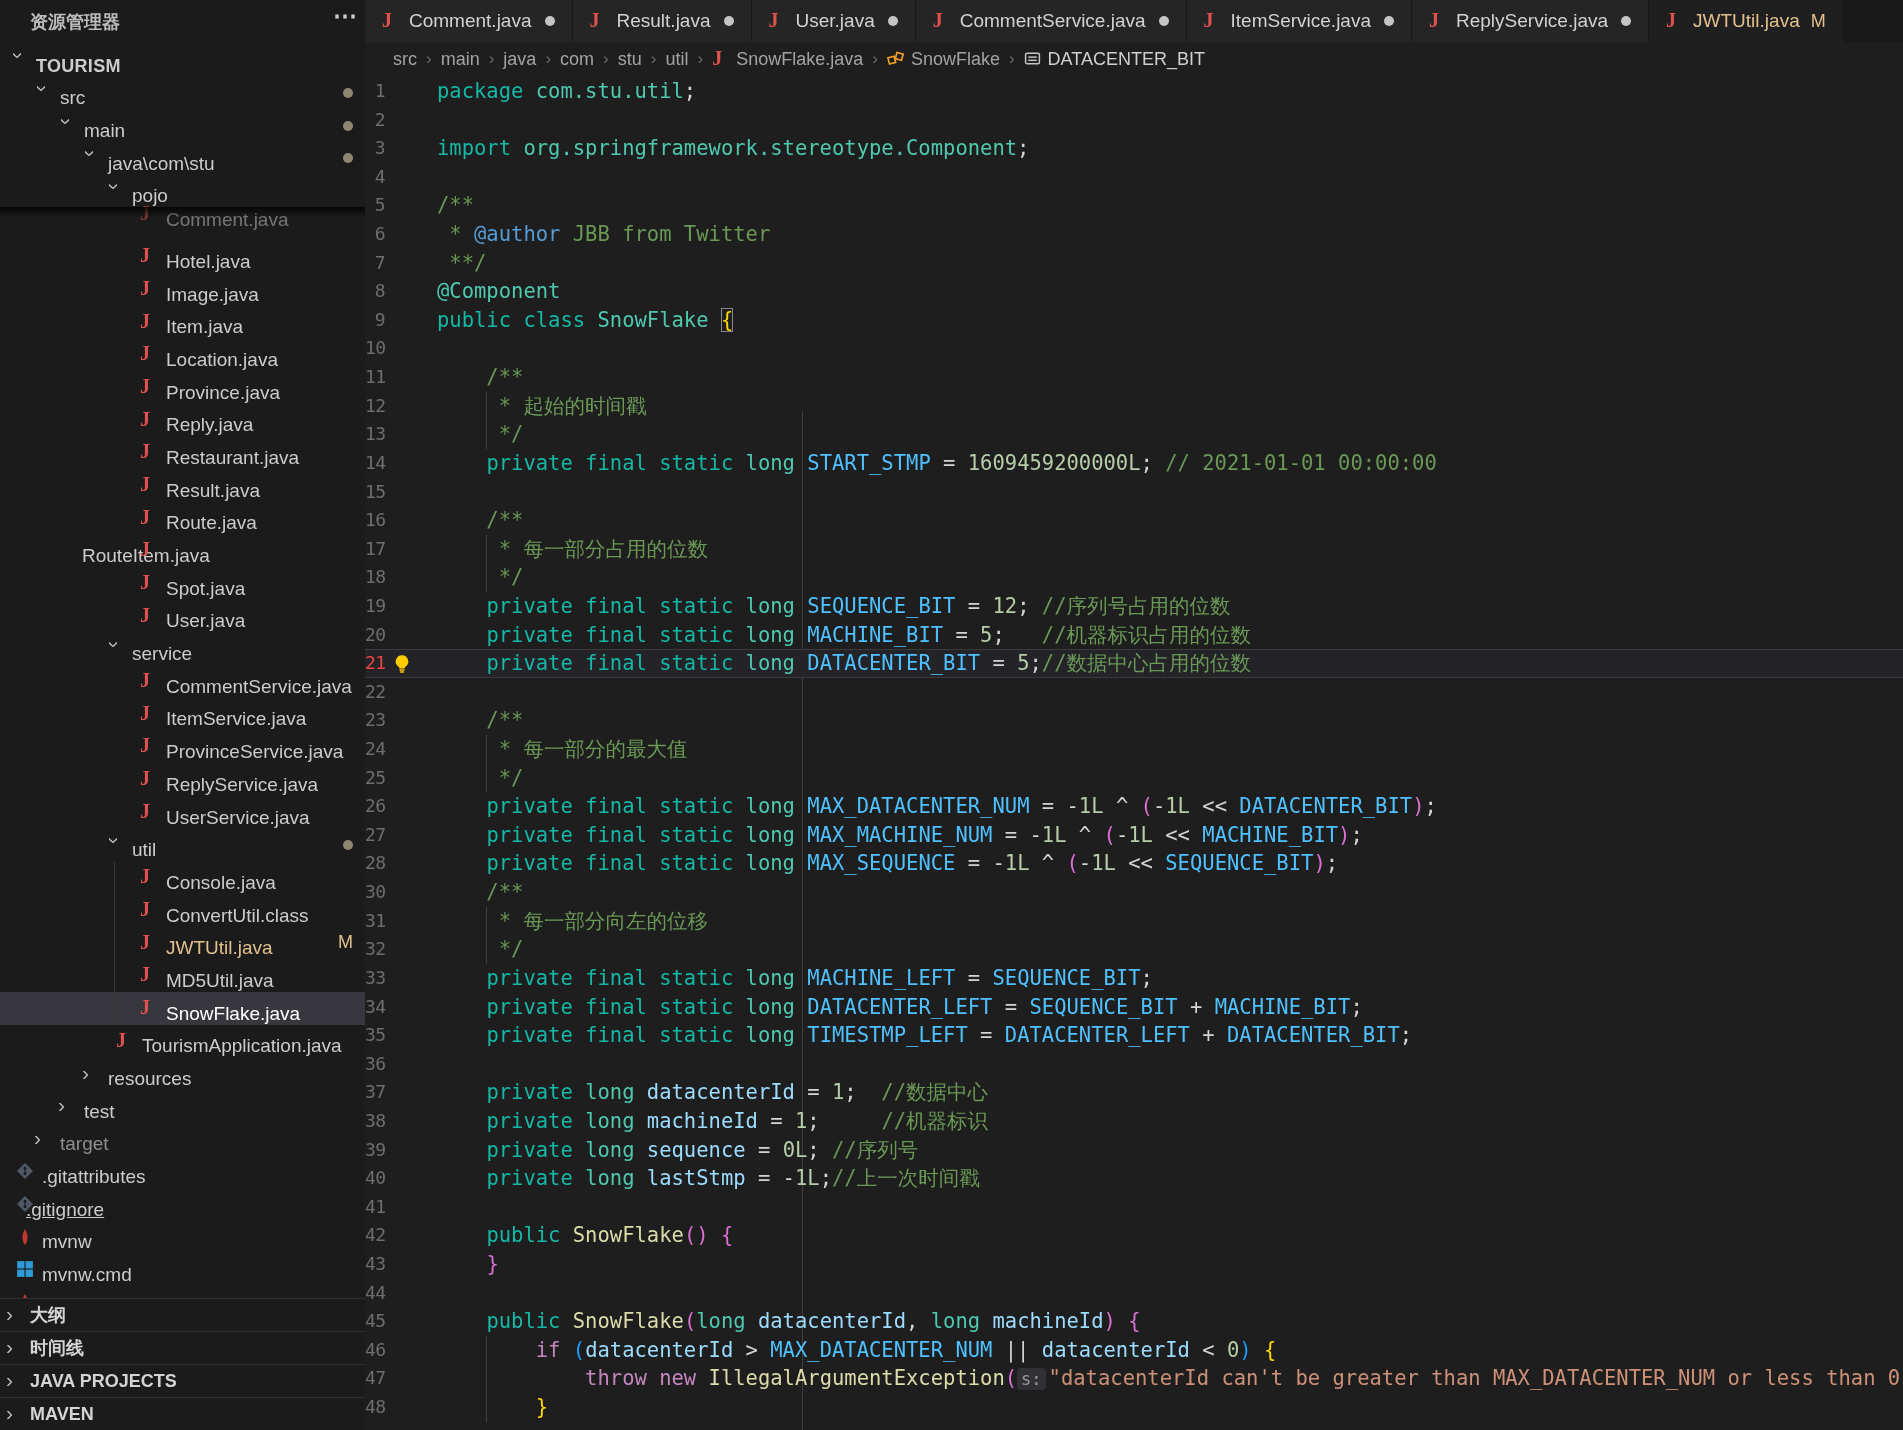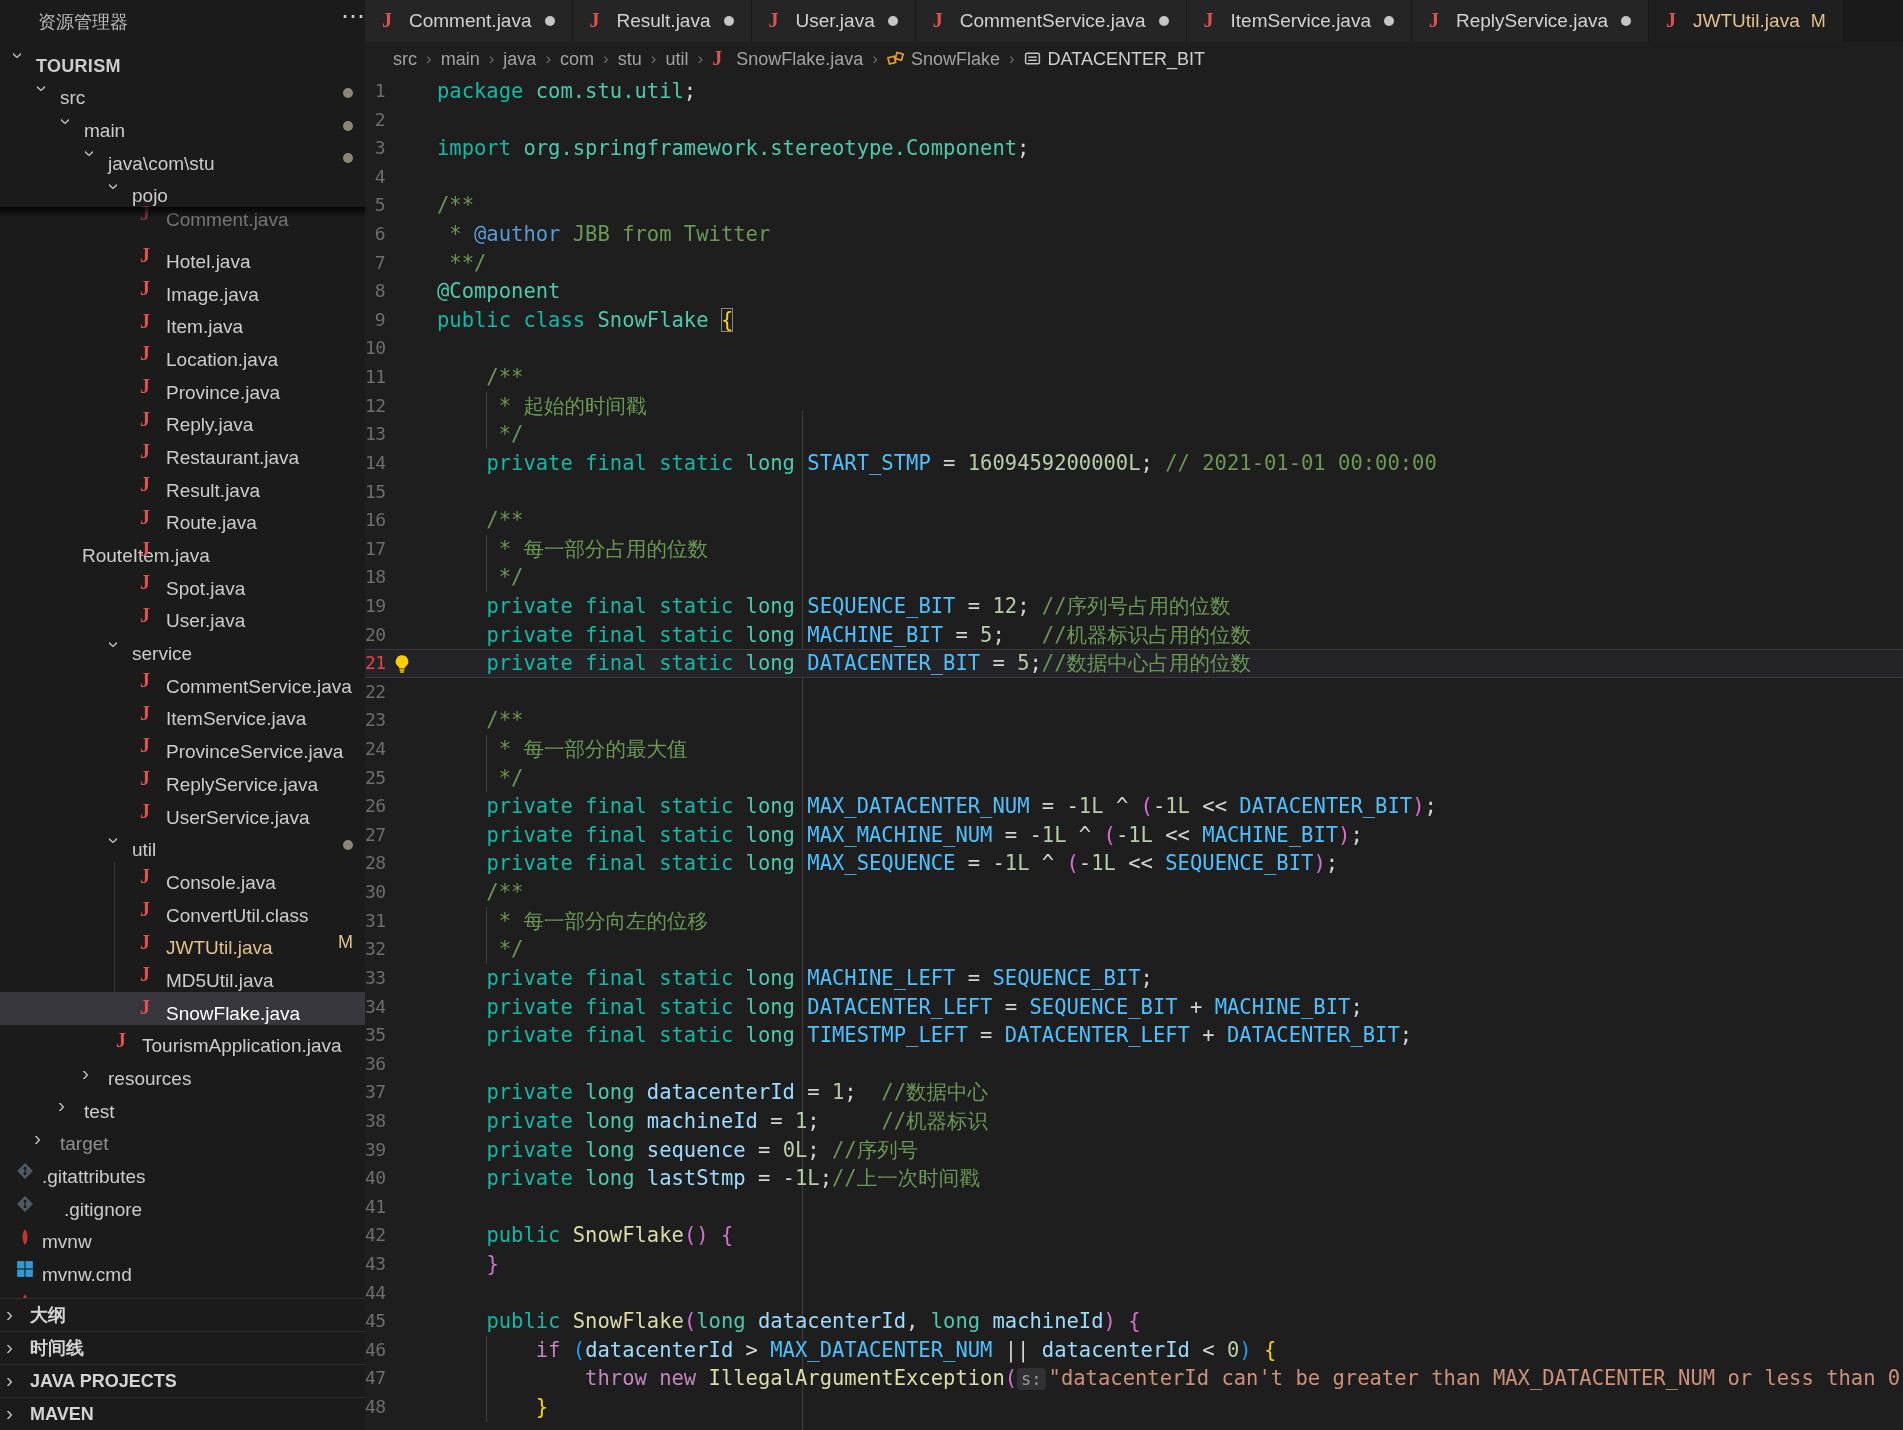--- a/index.html
+++ b/index.html
@@ -3,21 +3,21 @@
 <meta charset="utf-8">
 <style>
   * { margin:0; padding:0; box-sizing:border-box; }
   html,body { width:1903px; height:1430px; overflow:hidden; background:#1e1e1e;
     font-family:"Liberation Sans", sans-serif; }
   #app { position:relative; width:1903px; height:1430px; }
 
   
   #sidebar { position:absolute; left:0; top:0; width:365px; height:1430px;
     background:#1b1b1b; z-index:5; overflow:hidden; }
-  #sb-header { position:absolute; left:16px; top:0; width:100%; height:42px; }
+  #sb-header { position:absolute; left:8px; top:0; width:100%; height:42px;font-weight:bold; }
   #sb-title { position:absolute; left:22px; top:10px; font-size:18px; color:#bcbcbc; }
   #sb-more { position:absolute; right:14px; top:2px; font-size:24px; color:#cccccc; cursor:pointer; letter-spacing:2px;}
   #tree { position:absolute; left:0; top:44px; width:100%; }
   .trow { position:relative; width:100%; height:32.7px; display:flex; align-items:flex-end;
     color:#cccccc; font-size:19px; white-space:nowrap; cursor:pointer; }
   .trow.selected { background:#37373d; color:#ffffff; }
   .trow.dim  { color:#8f8f8f; }
   .trow.mod  { color:#e2c08d; }
   .trow.cut  { opacity:.5; transform:translateY(-9px); }
   .trow .lbl { pointer-events:none; }
@@ -245,21 +245,21 @@
             </svg></span>
           <span class="lbl" style="margin-left: 42px;">.gitattributes</span>
         </div>
         <div class="trow">
           <span class="ficon" style="left: 16px;"><svg width="18" height="18" viewBox="0 0 16 16">
               <rect x="3" y="3" width="10" height="10" transform="rotate(45 8 8)" fill="#4d5a66"></rect>
               <circle cx="8" cy="5.5" r="1.3" fill="#1b1b1b"></circle>
               <circle cx="8" cy="10.5" r="1.3" fill="#1b1b1b"></circle>
               <rect x="7.5" y="6" width="1" height="4" fill="#1b1b1b"></rect>
             </svg></span>
-          <span class="lbl" style="margin-left: 64px;">.gitignore</span>
+          <span class="lbl" style="margin-left: 26px; text-decoration: underline;">.gitignore</span>
         </div>
         <div class="trow">
           <span class="ficon" style="left: 16px;"><svg width="18" height="18" viewBox="0 0 16 16">
               <path d="M8 1 C11 5 11 11 8 15 C5 11 5 5 8 1 Z" fill="#c0392f"></path>
             </svg></span>
           <span class="lbl" style="margin-left: 42px;">mvnw</span>
         </div>
         <div class="trow">
           <span class="ficon" style="left: 16px;"><svg width="18" height="18" viewBox="0 0 16 16">
               <rect x="1" y="1" width="6.5" height="6.5" fill="#2e9bd6"></rect>

